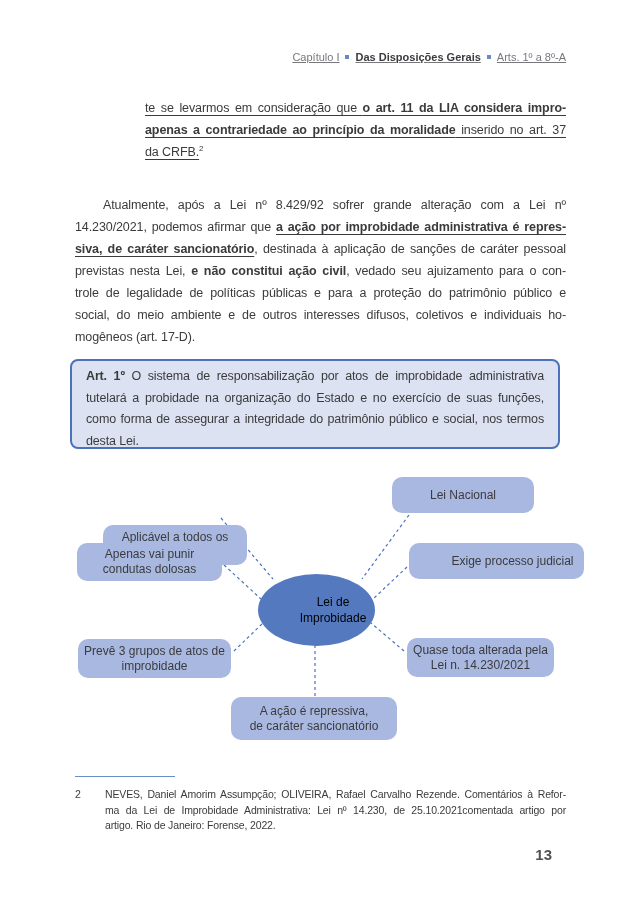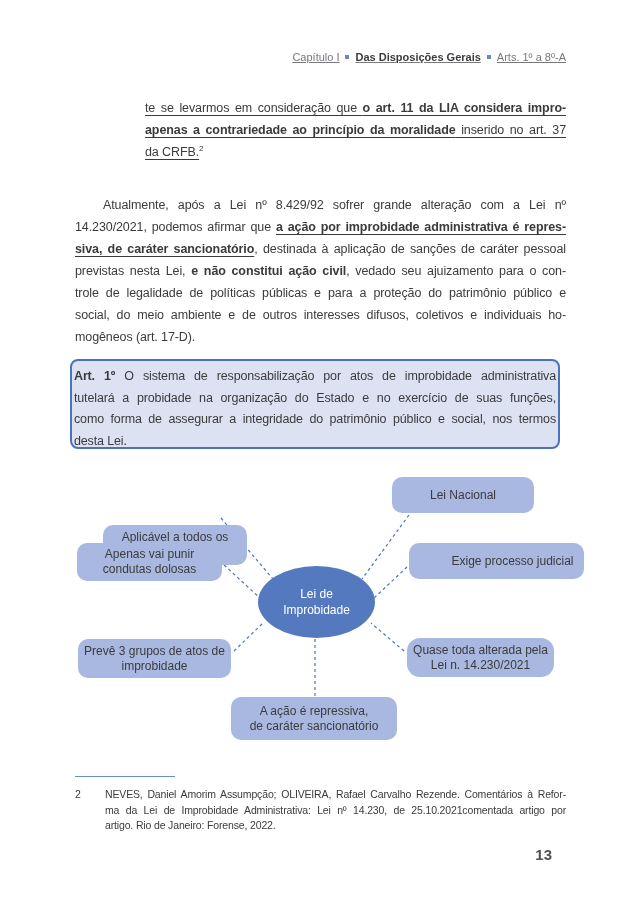--- a/index.html
+++ b/index.html
@@ -28,41 +28,41 @@
   }
   .para-main{
     position:absolute;left:75px;top:194px;width:491px;
     font-size:12.5px;line-height:22px;letter-spacing:-0.1px;
   }
   .para-main .tline:first-child{text-indent:28px;}
   
   .art-box{
     position:absolute;left:70px;top:359px;width:490px;height:90px;box-sizing:border-box;
     background:var(--artbox-fill,#dde2f3);border:2px solid var(--accent,#4a72bd);border-radius:8px;
-    padding:5px 2px;font-size:12.5px;line-height:21.5px;letter-spacing:-0.15px;
+    padding:5px 14px;font-size:12.5px;line-height:21.5px;letter-spacing:-0.15px;
   }
   
   .diagram{position:absolute;left:0;top:460px;width:629px;height:300px;}
   .connectors{position:absolute;left:0;top:0;width:629px;height:300px;}
   .connectors line{stroke:var(--accent,#4a72bd);stroke-width:1.2;stroke-dasharray:3 3;fill:none;}
   .node{
     position:absolute;background:var(--node-fill,#a9b8e0);border-radius:10px;
     display:flex;align-items:center;justify-content:center;text-align:center;
     font-size:12px;line-height:15px;white-space:pre-line;color:var(--text,#3b3b3d);
   }
   .node-tl{left:103px;top:17px;width:144px;height:40px;margin-top:48px;}
   .node-tr{left:392px;top:17px;width:142px;height:36px;}
   .node-ml{left:77px;top:83px;width:145px;height:38px;}
   .node-mr{left:409px;top:83px;width:143px;height:36px;padding-left:32px;}
   .node-bl{left:78px;top:179px;width:153px;height:39px;}
-  .node-br{left:407px;top:178px;width:147px;height:39px;border-radius:13px;}
+  .node-br{left:407px;top:178px;width:147px;height:39px;}
   .node-bc{left:231px;top:237px;width:166px;height:43px;}
   .node-center{
-    left:258px;top:106px;width:117px;height:72px;border-radius:50%;
-    background:var(--ellipse-fill,#5579bf);color:#ffffff;font-size:12px;line-height:16px;
+    left:258px;top:114px;width:117px;height:72px;border-radius:50%;
+    background:var(--ellipse-fill,#5579bf);color:#000000;font-size:12px;line-height:16px;justify-content:flex-end;
   }
   .node-center .inner{max-width:84px;}
   
   .fn-rule{position:absolute;left:75px;top:776px;width:100px;height:1px;background:var(--footnote-rule,#6b8cc9);}
   .footnote{
     position:absolute;left:75px;top:787px;width:491px;
     font-size:10.5px;line-height:15.5px;letter-spacing:-0.15px;
   }
   .fn-num{position:absolute;left:0;top:0;}
   .fn-text{margin-left:30px;}

